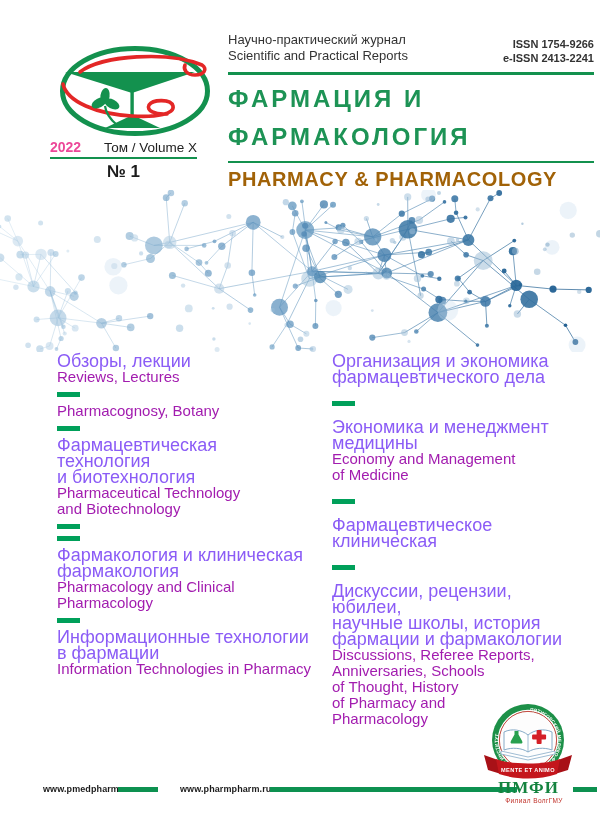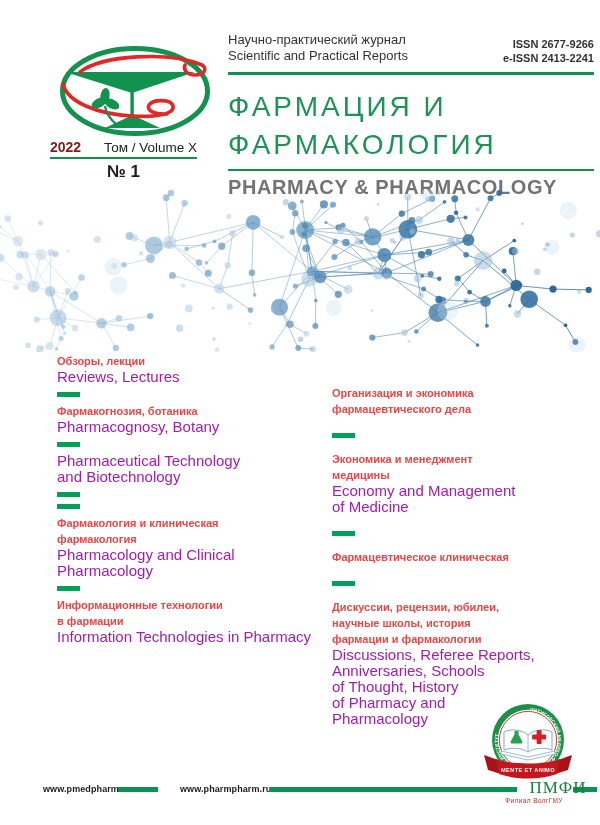--- a/index.html
+++ b/index.html
@@ -1,55 +1,55 @@
 <!DOCTYPE html>
 <html><head>
 <meta charset="utf-8">
 <style>
   html,body{margin:0;padding:0;background:#e8e8e8;}
   .page{position:relative;width:600px;height:825px;margin:0 auto;background:#ffffff;overflow:hidden;
         font-family:"Liberation Sans","DejaVu Sans",sans-serif;color:#1c1c1c;}
   
   .logo-svg{position:absolute;left:57px;top:44px;width:156px;height:94px;}
   .year-row{position:absolute;left:50px;top:139px;width:147px;display:flex;justify-content:space-between;align-items:baseline;}
-  .year{color:#7f1d1d;font-weight:bold;font-size:14px;}
+  .year{color:#ec4899;font-weight:bold;font-size:14px;}
   .volume{color:#222;font-size:13.5px;}
   .logo-rule{position:absolute;left:50px;top:157px;width:147px;height:2px;background:#13914e;}
   .issue{position:absolute;left:50px;top:162px;width:147px;text-align:center;font-weight:bold;font-size:17px;color:#1b1b1b;}
   
   .masthead{position:absolute;left:228px;top:32px;width:366px;}
   .mast-top{display:flex;justify-content:space-between;gap:27px;}
   .jtype{font-size:13px;line-height:15.5px;color:#333;}
   .issn{font-size:11px;line-height:14px;font-weight:bold;color:#333;text-align:right;padding-top:5px;}
   .rule1{height:2.5px;background:#13914e;margin-top:7px;}
-  .title-ru{color:#1d9355;font-weight:normal;font-size:28px;line-height:38px;letter-spacing:3px;margin-top:13px;white-space:pre;}
+  .title-ru{color:#1d9355;font-weight:bold;font-size:24px;line-height:38px;letter-spacing:3px;margin-top:5px;white-space:pre;}
   .rule2{height:2px;background:#13914e;margin-top:5px;}
-  .title-en{font-size:20px;font-weight:bold;color:#737373;letter-spacing:0.6px;margin-top:5px;}
+  .title-en{font-size:20px;font-weight:bold;color:#a16207;letter-spacing:0.6px;margin-top:5px;}
   
   .network{position:absolute;left:0;top:190px;width:600px;height:162px;}
   
   .col{position:absolute;top:353px;}
   .col-left{left:57px;width:258px;}
-  .col-right{left:332px;width:252px;margin-top:32px;}
-  .section .ru{font-weight:bold;font-size:11px;line-height:16px;color:#ef4444;white-space:pre-line;}
+  .col-right{left:332px;width:252px;}
+  .section .ru{font-weight:normal;font-size:18px;line-height:16px;color:#8b5cf6;white-space:pre-line;}
   .section .en{font-size:15px;line-height:16px;color:#a21caf;white-space:pre-line;}
   .sep{width:23px;height:5px;background:#00a05a;}
   .col-left .sep{margin:7px 0 6px;}
   .col-right .sep{margin:16px 0 13px;}
   
   .url{position:absolute;top:784px;font-size:9px;font-weight:bold;color:#1b1b1b;letter-spacing:0.1px;}
   .url1{left:43px;} .url2{left:180px;}
   .gbar{position:absolute;height:4.5px;background:#0d9150;top:787px;}
   .gbar1{left:118px;width:40px;}
   .gbar2{left:270px;width:247px;}
   .gbar3{left:573px;width:24px;}
   .emblem-svg{position:absolute;left:476px;top:702px;width:104px;height:84px;}
-  .pmfi{position:absolute;left:498px;top:779px;width:72px;text-align:center;
-        font-family:"Liberation Serif","DejaVu Serif",serif;font-weight:normal;font-size:17px;
-        color:#14833f;letter-spacing:1px;line-height:18px;margin-left:24px;}
+  .pmfi{position:absolute;left:498px;top:779px;width:72px;
+        font-family:"Liberation Serif","DejaVu Serif",serif;font-weight:bold;font-size:17px;
+        color:#14833f;letter-spacing:1px;line-height:18px;}
   .pmfi-branch{position:absolute;left:498px;top:797px;width:72px;text-align:center;
         font-size:6.5px;color:#c03028;letter-spacing:0.4px;}
 </style>
 </head>
 <body>
 
 <div class="page">
 
   <svg class="logo-svg" viewBox="0 0 156 94">
     <ellipse cx="78" cy="47" rx="72.5" ry="42.5" fill="none" stroke="#13914e" stroke-width="5"></ellipse>
@@ -75,21 +75,21 @@
   <div class="logo-rule"></div>
   <div class="issue">№ 1</div>
 
   <div class="masthead">
     <div class="mast-top">
       <div class="jtype">
         <div>Научно-практический журнал</div>
         <div>Scientific and Practical Reports</div>
       </div>
       <div class="issn">
-        <div>ISSN 2677-9266</div>
+        <div>ISSN 1754-9266</div>
         <div>e-ISSN 2413-2241</div>
       </div>
     </div>
     <div class="rule1"></div>
     <div class="title-ru">ФАРМАЦИЯ И
 ФАРМАКОЛОГИЯ</div>
     <div class="rule2"></div>
     <div class="title-en">PHARMACY &amp; PHARMACOLOGY</div>
   </div>
 
@@ -464,25 +464,26 @@
       <circle cx="97.3" cy="49.4" r="3.5" fill="rgba(175,204,226,0.51)"></circle>
     </svg>
 
   <div class="col col-left">
       <div class="section">
         <div class="ru">Обзоры, лекции</div>
         <div class="en">Reviews, Lectures</div>
       </div>
       <div class="sep"></div>
       <div class="section">
-        <div class="ru">Фармакогнозия, ботаника</div>
         <div class="en">Pharmacognosy, Botany</div>
       </div>
       <div class="sep"></div>
       <div class="section">
+        <div class="ru">Фармацевтическая технология
+и биотехнология</div>
         <div class="en">Pharmaceutical Technology
 and Biotechnology</div>
       </div>
       <div class="sep"></div>
       <div class="sep"></div>
       <div class="section">
         <div class="ru">Фармакология и клиническая
 фармакология</div>
         <div class="en">Pharmacology and Clinical
 Pharmacology</div>

